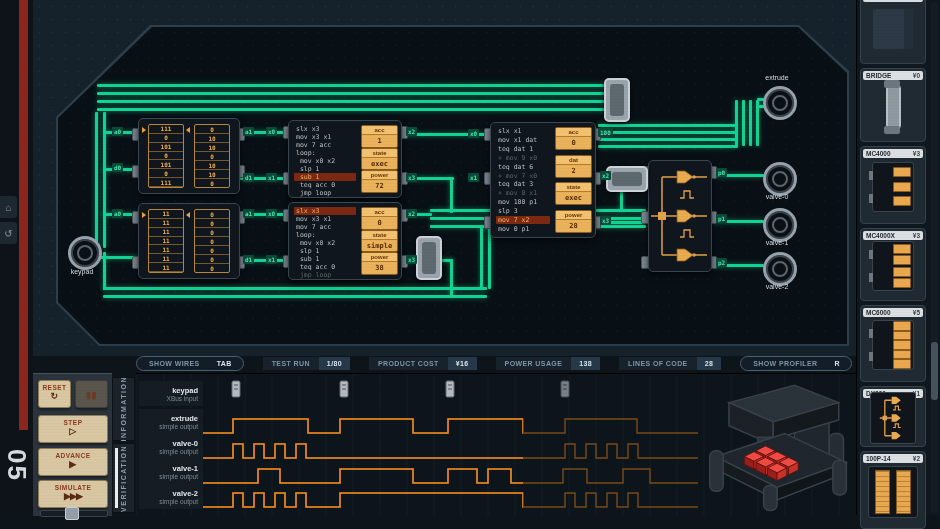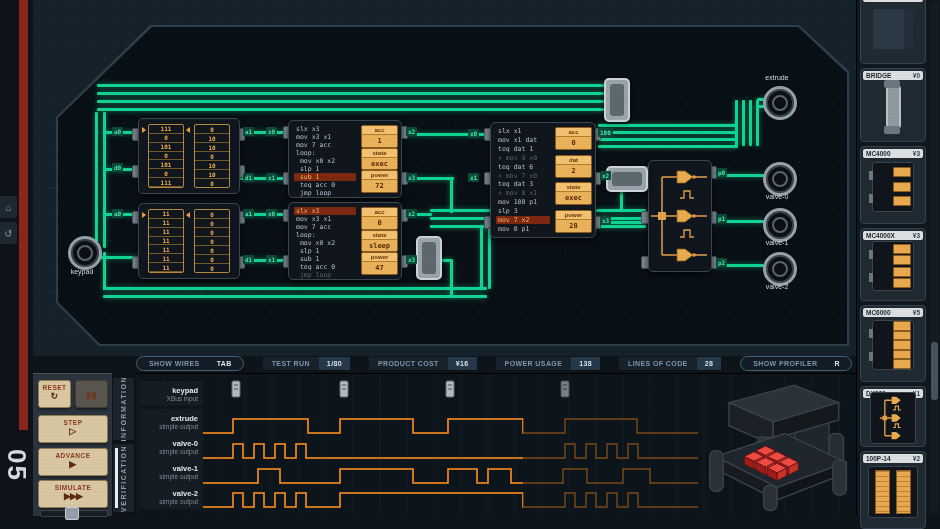--- a/index.html
+++ b/index.html
@@ -323,25 +323,25 @@
         <div class="cl"> teq acc 0</div>
         <div class="cl dim"> jmp loop</div>
       </div>
       <div class="regs">
         <div class="reg">
           <div class="reg-h">acc</div>
           <div class="reg-v">0</div>
         </div>
         <div class="reg">
           <div class="reg-h">state</div>
-          <div class="reg-v">sleep</div>
+          <div class="reg-v">simple</div>
         </div>
         <div class="reg">
           <div class="reg-h">power</div>
-          <div class="reg-v">47</div>
+          <div class="reg-v">38</div>
         </div>
       </div>
     </div>
   <div class="chip" style="left:490px;top:122px;width:106px;height:116px">
       <div class="code-lines">
         <div class="cl">slx x1</div>
         <div class="cl">mov x1 dat</div>
         <div class="cl">teq dat 1</div>
         <div class="cl dim">+ mov 9 x0</div>
         <div class="cl">teq dat 6</div>

